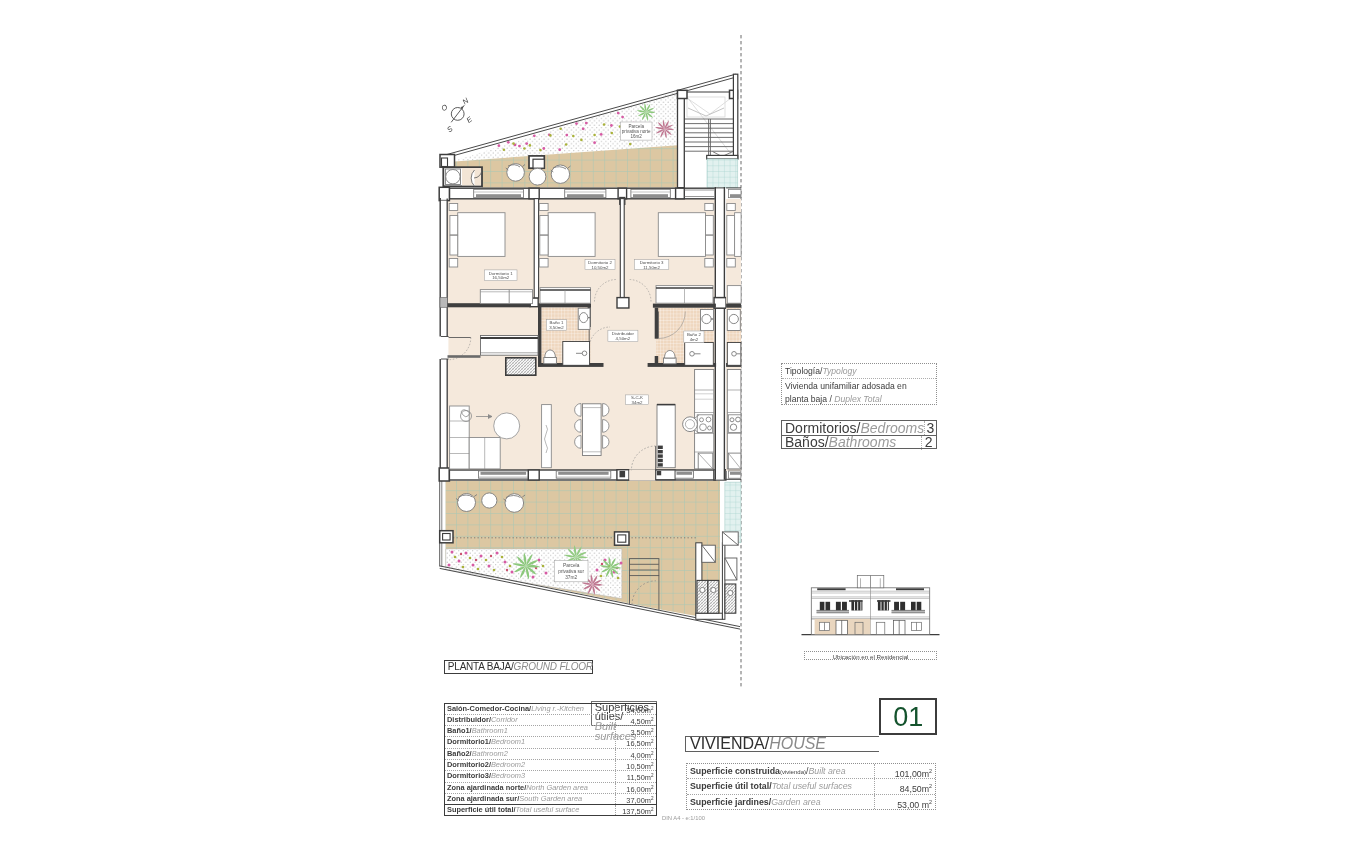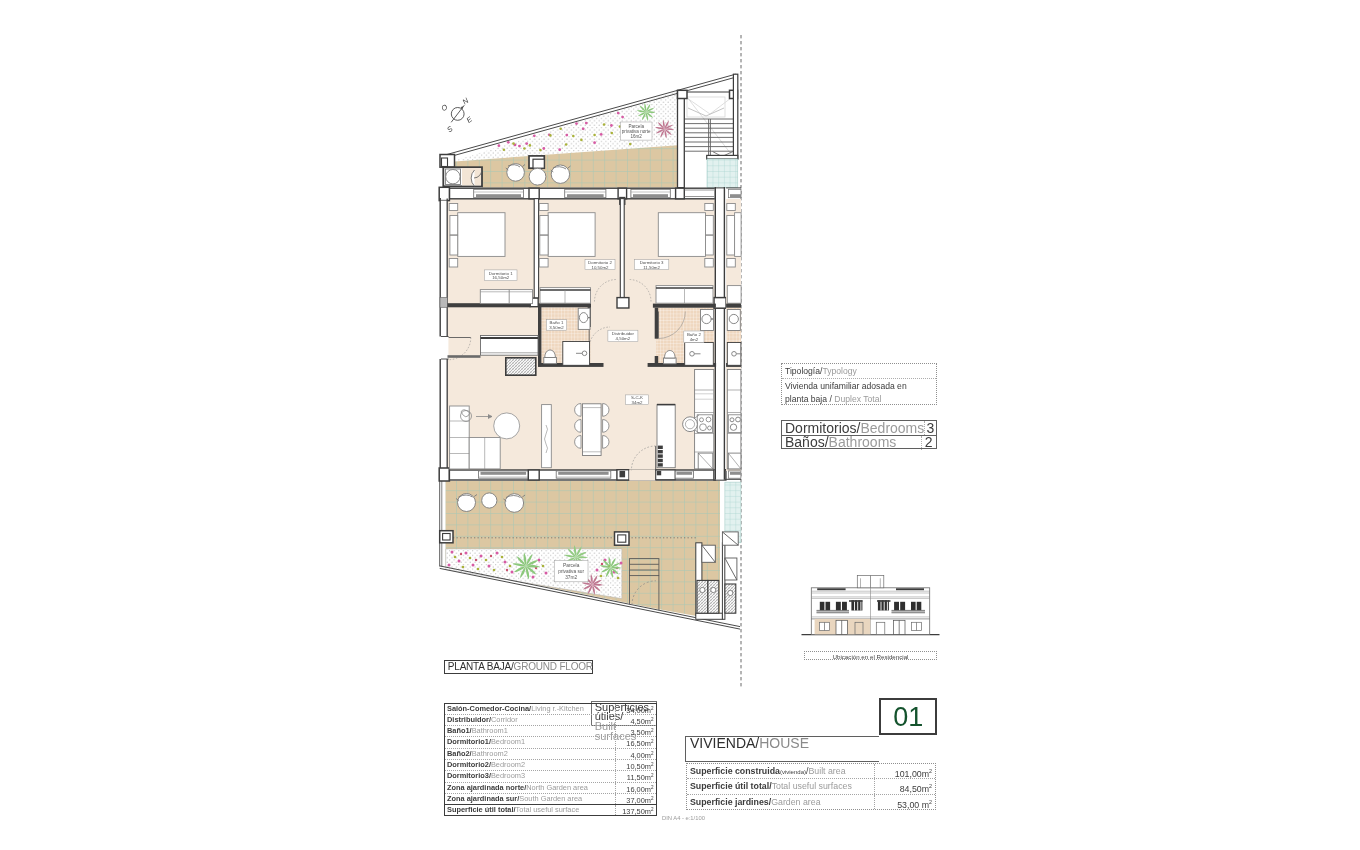--- a/index.html
+++ b/index.html
@@ -1,17 +1,17 @@
 <!DOCTYPE html>
 <html><head><meta charset="utf-8">
 <style>
 html,body{margin:0;padding:0;width:1360px;height:850px;background:#fff;overflow:hidden}
 body{font-family:"Liberation Sans",sans-serif;position:relative}
 .abs{position:absolute;box-sizing:border-box}
-.it{color:#9b9b9b}
+.it{font-style:italic;color:#9b9b9b}
 </style></head>
 <body>
 <svg class="abs" style="left:0;top:0" width="1360" height="850" viewBox="0 0 1360 850">
 <defs>
 <pattern id="tgrid" width="11.4" height="11.4" patternUnits="userSpaceOnUse">
 <rect width="11.4" height="11.4" fill="#dcc7a2"></rect>
 <path d="M0 0H11.4M0 0V11.4" stroke="#8ec9c0" stroke-width="0.9" opacity="0.75"></path>
 </pattern>
 <pattern id="btile" width="3.3" height="3.3" patternUnits="userSpaceOnUse">
 <rect width="3.3" height="3.3" fill="#efd7bf"></rect>
@@ -894,21 +894,21 @@
       <div style="width:38px;border-left:0.8px dotted #a5a5a5;text-align:right;padding-right:2px">37,00m<sup style="font-size:4.6px">2</sup></div>
     </div>
 <div style="display:flex;height:10.3px;line-height:10.6px">
       <div style="flex:1;padding-left:2px"><b>Superficie útil total/</b><span class="it">Total useful surface</span></div>
       <div style="width:38px;border-left:0.8px dotted #a5a5a5;text-align:right;padding-right:2px">137,50m<sup style="font-size:4.6px">2</sup></div>
     </div>
 </div>
 
 <div class="abs" style="left:879.3px;top:697.8px;width:57.8px;height:36.8px;border:2px solid #3c3c3c;font-size:27px;line-height:34px;text-align:center;color:#14532d">01</div>
 
-<div class="abs" style="left:685px;top:735.5px;width:194.3px;height:26px;border:1px solid #5f5f5f;border-right:none;font-size:14px;line-height:13.5px;padding-left:4px;color:#2f2f2f">VIVIENDA/<span class="it" style="color:#8a8a8a">HOUSE</span></div>
+<div class="abs" style="left:685px;top:735.5px;width:194.3px;height:16px;border:1px solid #5f5f5f;border-right:none;font-size:16px;line-height:13.5px;padding-left:4px;color:#2f2f2f">VIVIENDA/<span class="it" style="color:#8a8a8a">HOUSE</span></div>
 
 <div class="abs" style="left:686px;top:763.3px;width:250px;border:1px dotted #8f8f8f;font-size:8.8px;color:#3c3c3c">
 <div style="display:flex;height:14.2px;line-height:14.4px;border-bottom:1px dotted #a5a5a5">
       <div style="flex:1;padding-left:3px;white-space:nowrap"><b>Superficie construida</b><span style="font-size:6px">(vivienda)</span>/<span class="it">Built area</span></div>
       <div style="width:57px;border-left:1px dotted #a5a5a5;text-align:right;padding-right:3px">101,00m<sup style="font-size:5.4px">2</sup></div>
     </div>
 <div style="display:flex;height:14.2px;line-height:14.4px;border-bottom:1px dotted #a5a5a5">
       <div style="flex:1;padding-left:3px"><b>Superficie útil total/</b><span class="it">Total useful surfaces</span></div>
       <div style="width:57px;border-left:1px dotted #a5a5a5;text-align:right;padding-right:3px">84,50m<sup style="font-size:5.4px">2</sup></div>
     </div>

